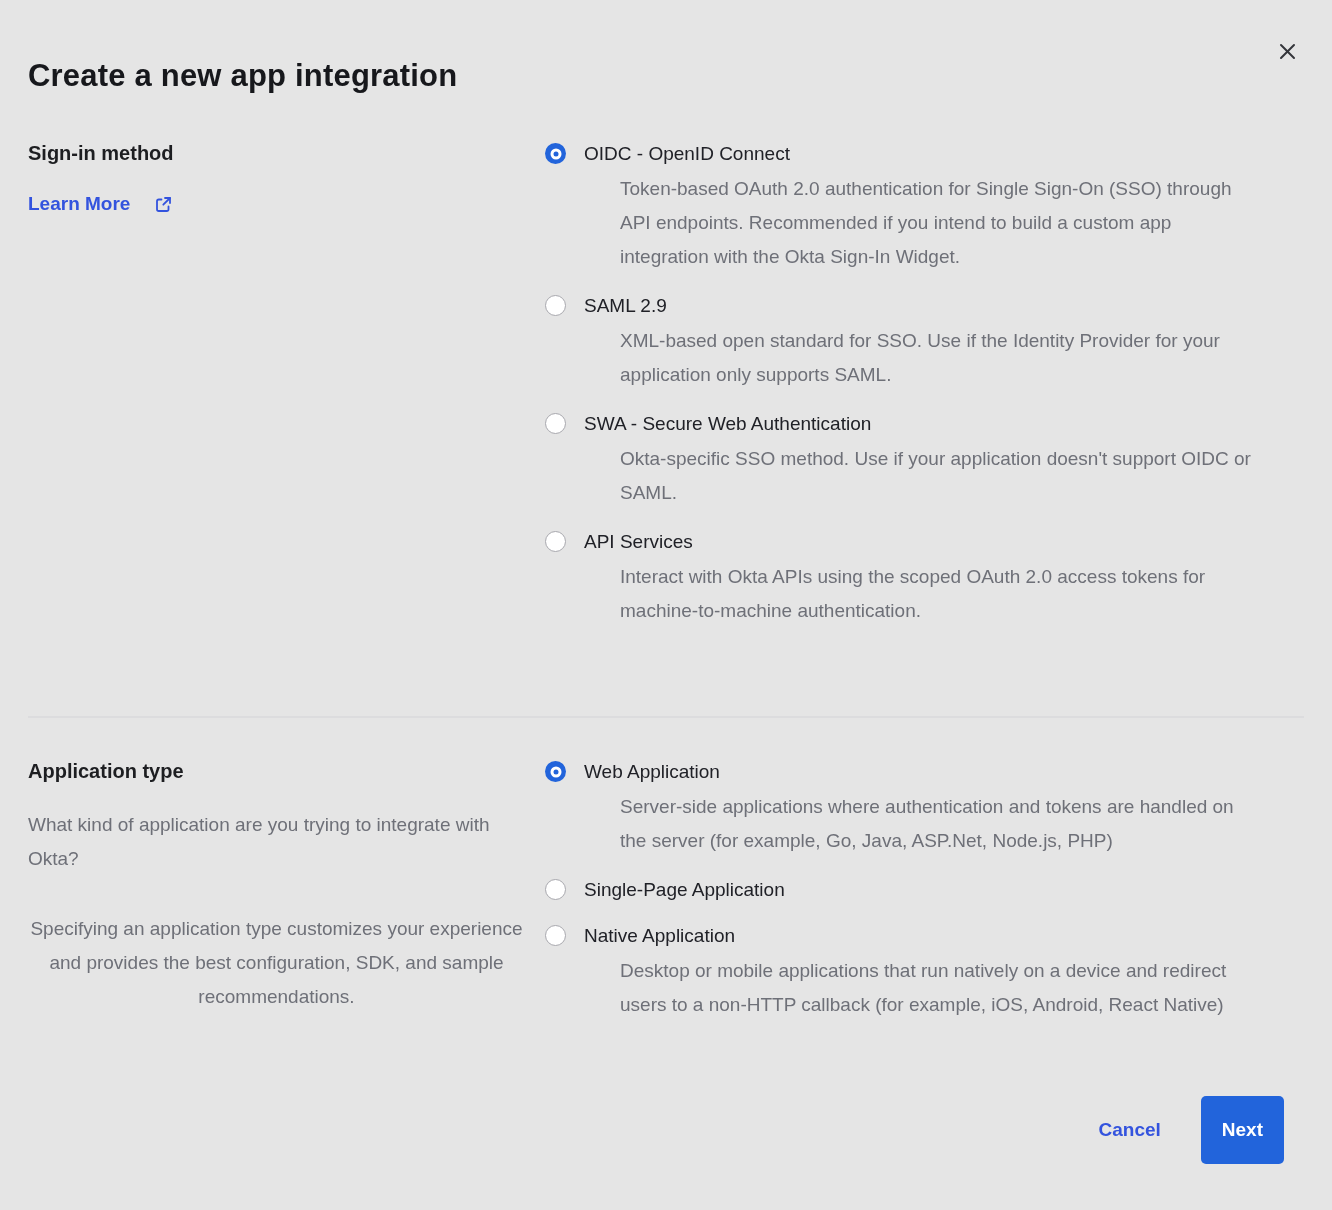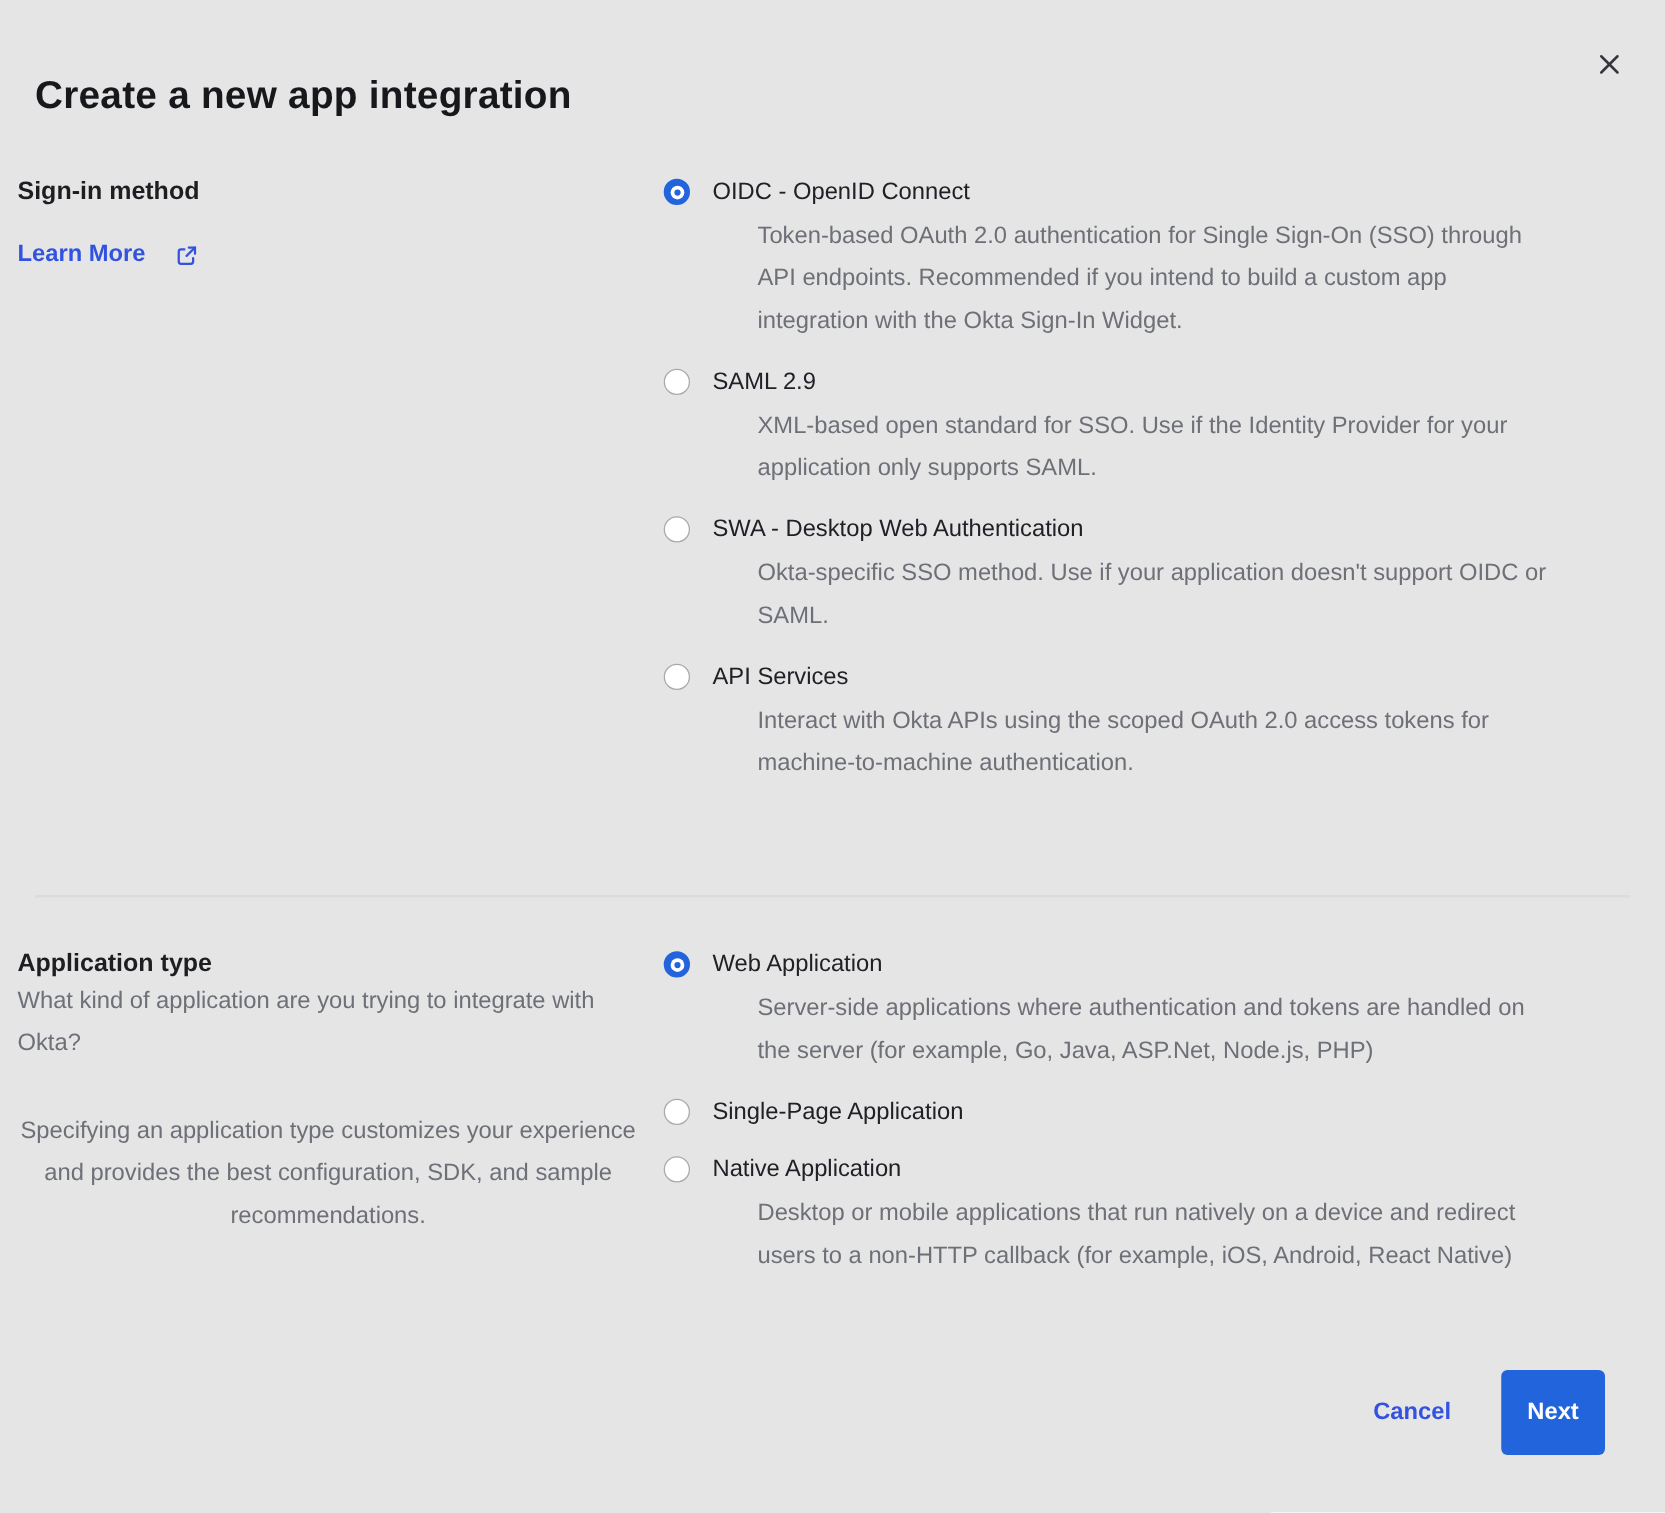--- a/index.html
+++ b/index.html
@@ -30,21 +30,21 @@
   }
   .page-title {
     padding: 58px 28px 0 28px;
     font-size: 31px;
     font-weight: 700;
     letter-spacing: 0.2px;
     color: #17181c;
   }
   .section {
     display: flex;
-    padding: 0 14px;
+    padding: 0 28px;
     margin-top: 46px;
   }
   .section-left {
     width: 517px;
     flex-shrink: 0;
     padding-right: 20px;
   }
   .section-right {
     width: 714px;
     max-width: 714px;
@@ -60,20 +60,21 @@
     align-items: center;
     gap: 25px;
     margin-top: 27px;
     font-size: 19px;
     font-weight: 700;
     color: #3353de;
     text-decoration: none;
     cursor: pointer;
   }
   .left-paragraph {
+    margin-top: 24px;
     font-size: 19px;
     line-height: 34px;
     color: #6e7078;
   }
   .left-paragraph.second { margin-top: 36px; text-align: center; }
   .radio-option {
     display: flex;
     align-items: flex-start;
     gap: 18px;
     margin-bottom: 18px;
@@ -204,21 +205,21 @@
         <span class="radio"></span>
         <div class="option-text">
           <div class="option-title">SAML 2.9</div>
           <div class="option-desc">XML-based open standard for SSO. Use if the Identity Provider for your application only supports SAML.</div>
         </div>
       </div>
 
       <div class="radio-option">
         <span class="radio"></span>
         <div class="option-text">
-          <div class="option-title">SWA - Desktop Web Authentication</div>
+          <div class="option-title">SWA - Secure Web Authentication</div>
           <div class="option-desc">Okta-specific SSO method. Use if your application doesn't support OIDC or SAML.</div>
         </div>
       </div>
 
       <div class="radio-option">
         <span class="radio"></span>
         <div class="option-text">
           <div class="option-title">API Services</div>
           <div class="option-desc">Interact with Okta APIs using the scoped OAuth 2.0 access tokens for machine-to-machine authentication.</div>
         </div>

